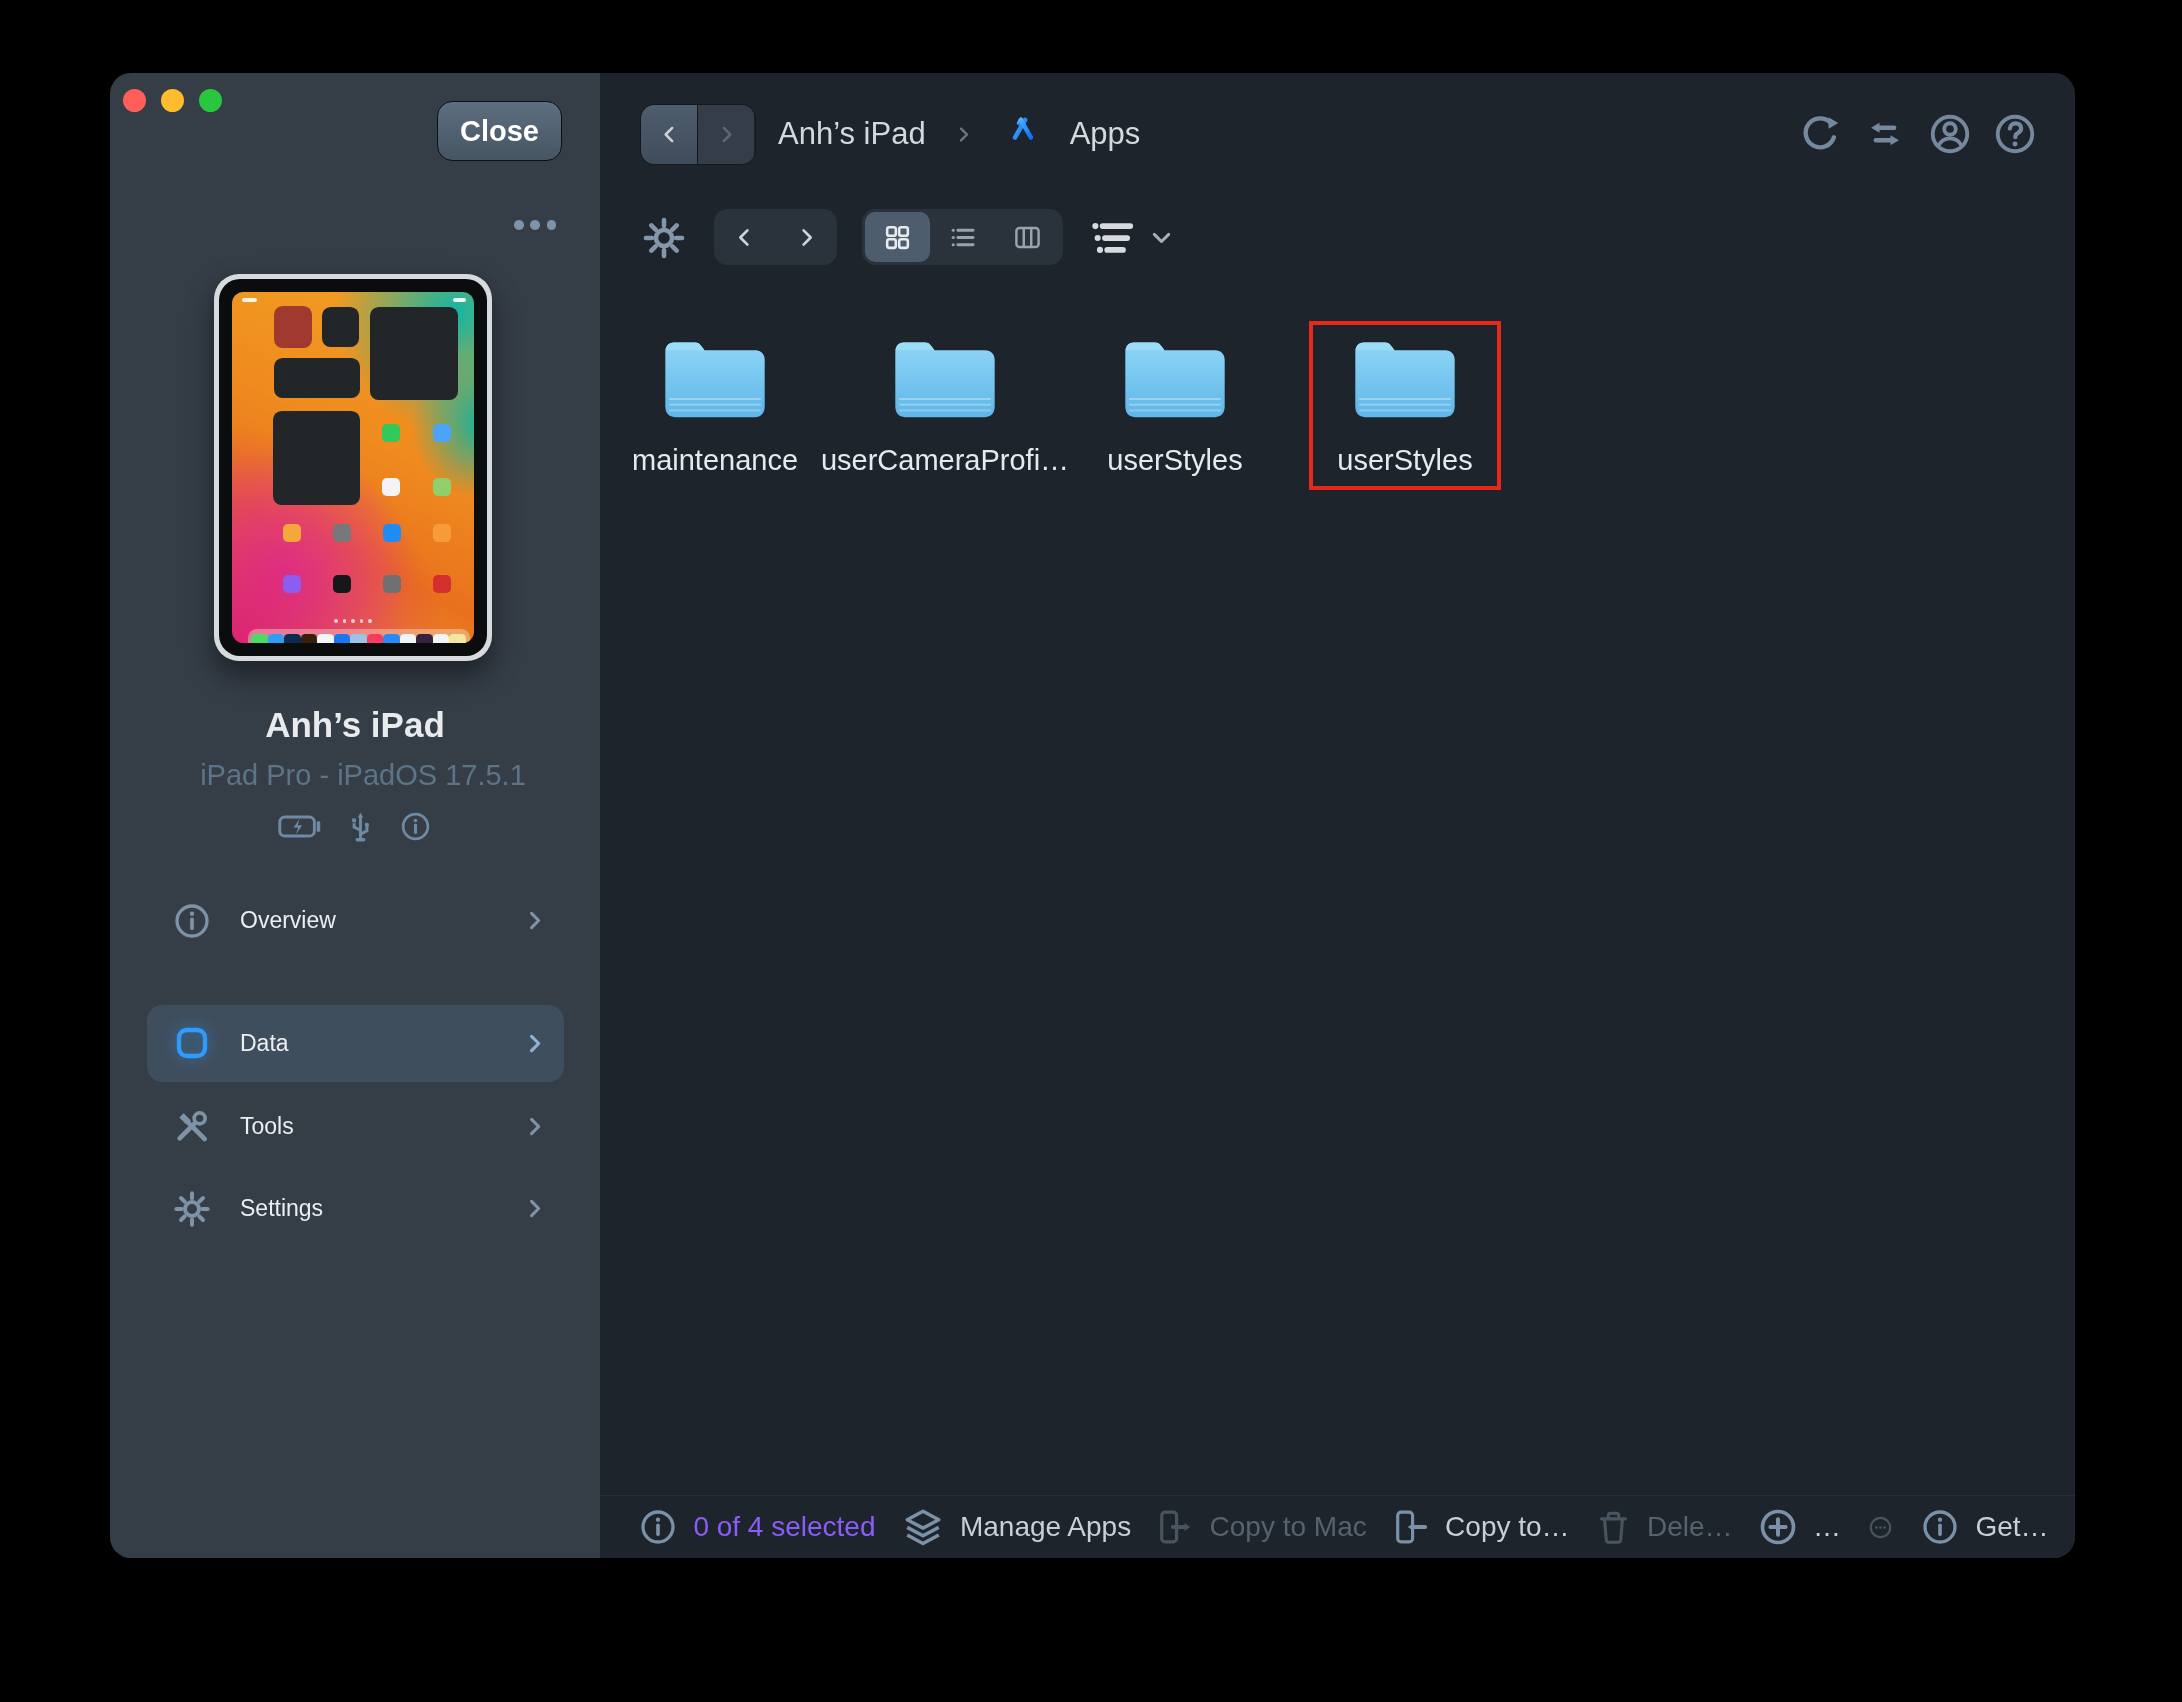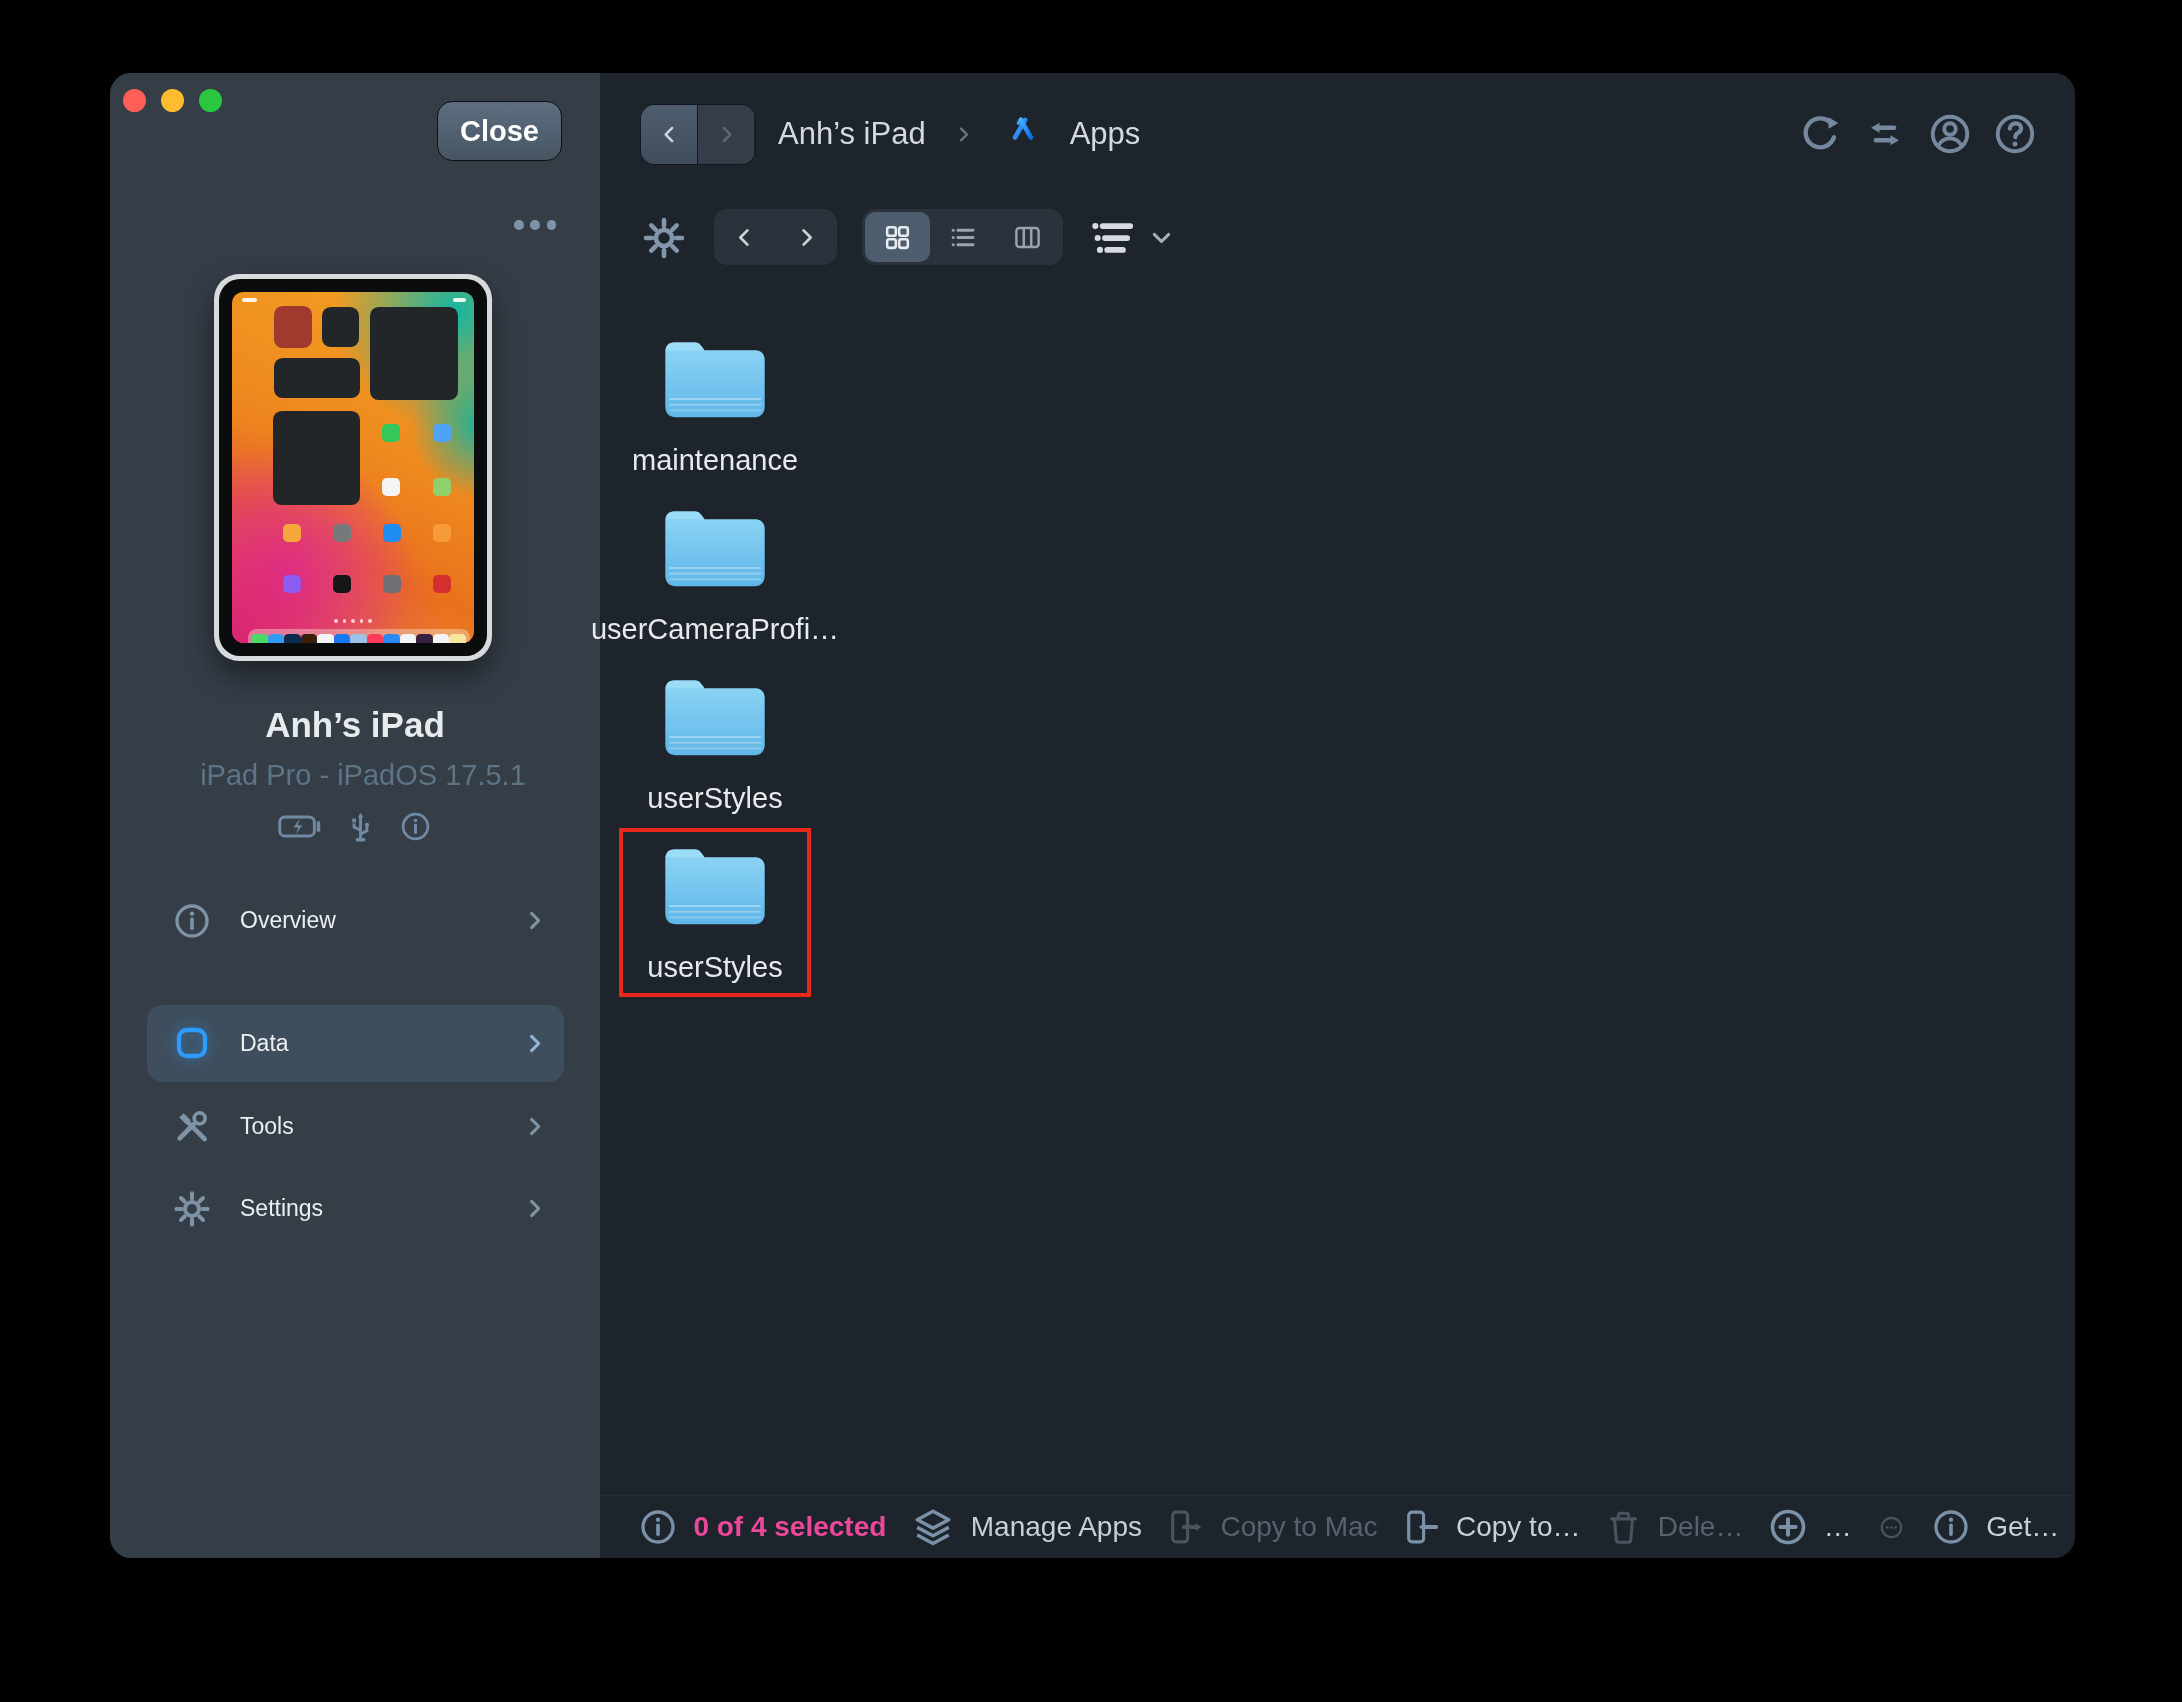--- a/index.html
+++ b/index.html
@@ -77,32 +77,32 @@
   .seg-nav .half { flex:1; display:flex; align-items:center; justify-content:center; }
   .seg-view { position:absolute; left:262px; top:14.4px; width:201px; height:56px; background:#2a323c; border-radius:13.4px;
               display:flex; align-items:center; padding:2.9px; }
   .seg-view .vseg { flex:1; height:50px; border-radius:10.6px; display:flex; align-items:center; justify-content:center; color:#9aa3ad; }
   .seg-view .vseg.sel { background:#4d5d6d; color:#e8ecef; }
   .tb-sort { position:absolute; left:488px; display:flex; align-items:center; gap:9.6px; }
   .tb-sort .bars { color:#d7dade; display:flex; }
   .tb-sort .chev { color:#a9b0b8; display:flex; }
 
   
-  .grid { position:absolute; left:19px; top:248px; display:flex;flex-direction:column; }
+  .grid { position:absolute; left:19px; top:248px; display:flex; }
   .fitem { position:relative; width:192px; height:169px; margin-right:38px; text-align:center; }
   .fitem svg.folder { position:absolute; left:42px; top:13.4px; }
   .flabel { position:absolute; top:123px; left:50%; transform:translateX(-50%); white-space:nowrap;
             font-size:29px; color:#e7eaed; }
   .ring { position:absolute; inset:0; border:4.8px solid #e8281b; pointer-events:none; }
 
   
   .statusbar { position:absolute; left:0; right:0; bottom:0; height:63px; border-top:1.9px solid #272e37;
                display:flex; align-items:center; padding:0 29px 0 38px; gap:25px; font-size:28px; }
   .sb-group { display:flex; align-items:center; gap:15.4px; white-space:nowrap; }
-  .sb-sel { color:#ec4899; font-weight:700; }
+  .sb-sel { color:#8b5cf6; font-weight:400; }
   .lbl-en { color:#c8cfd6; } .lbl-dis { color:#57626e; }
   .ico-en { color:#7b91a8; display:flex; } .ico-dis { color:#49545f; display:flex; }
 </style>
 </head>
 <body>
 
 <div class="window">
 
   <aside class="sidebar">
     <div class="traffic">

